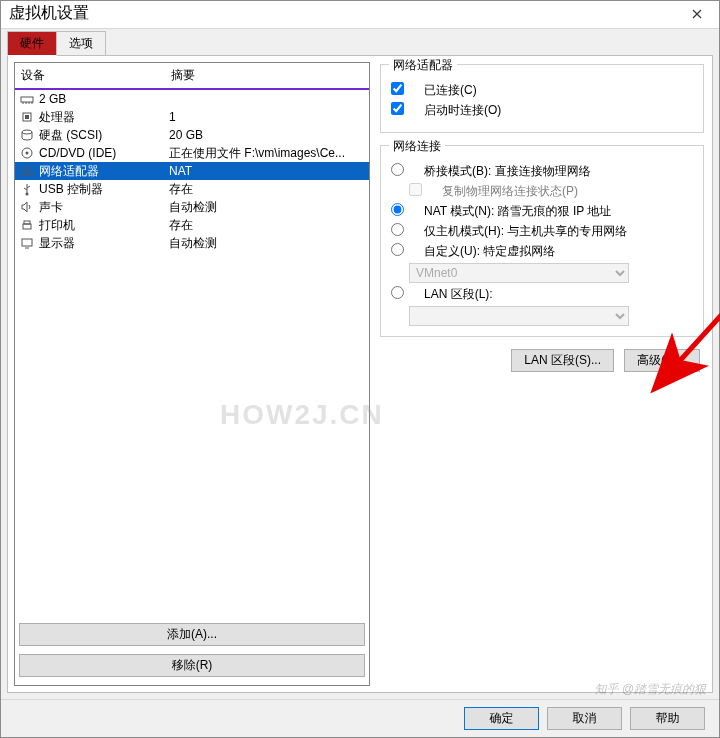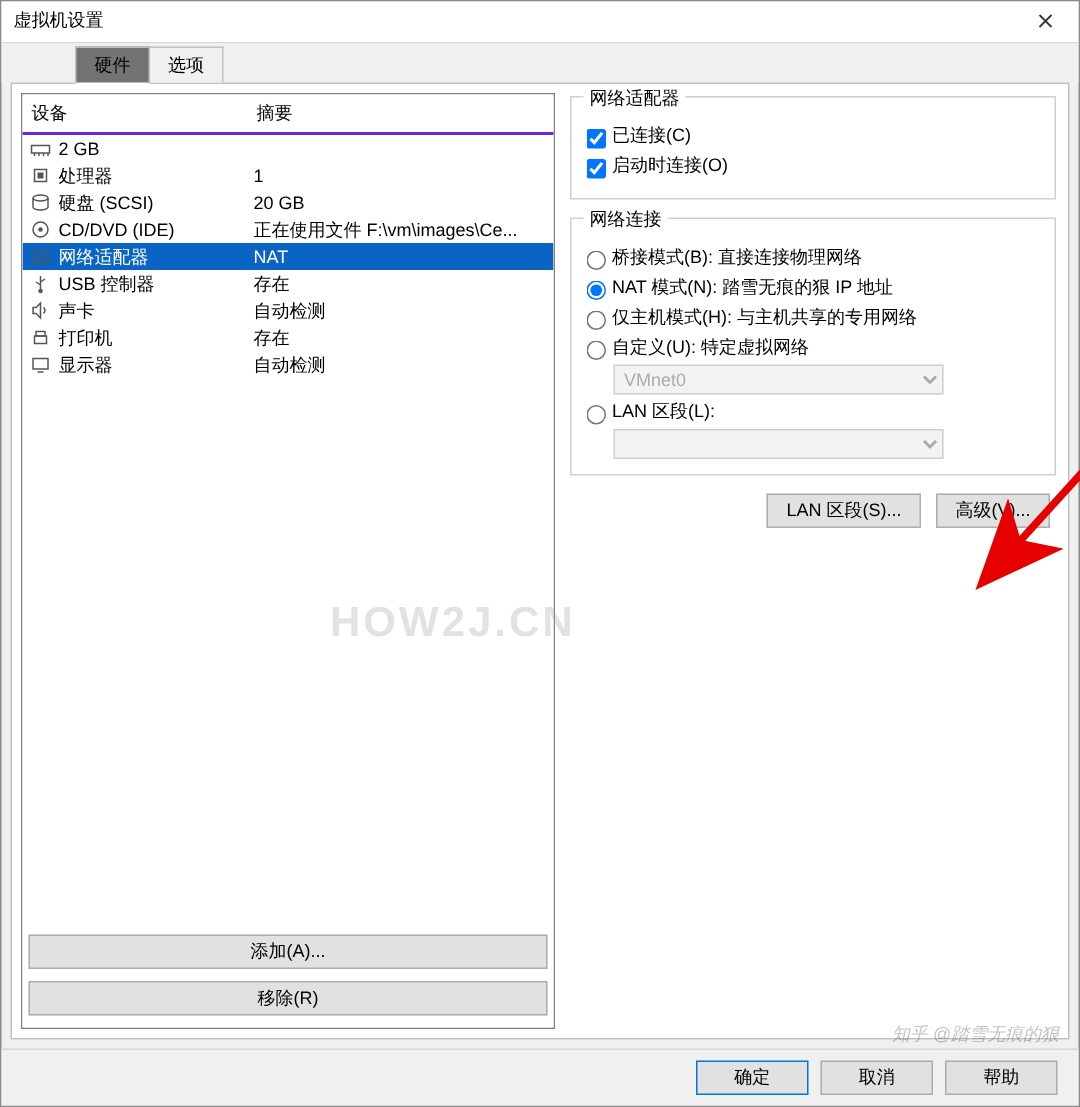--- a/index.html
+++ b/index.html
@@ -1,27 +1,27 @@
 <!DOCTYPE html>
 <html><head>
 <meta charset="utf-8">
 <style>
   * { box-sizing: border-box; font-family: "Microsoft YaHei", "Segoe UI", Tahoma, sans-serif; }
   body { margin: 0; background: #fff; width: 720px; height: 738px; overflow: hidden; position: relative; }
   .window { width: 720px; height: 738px; display: flex; flex-direction: column; border: 1px solid #8a8a8a; background: #f0f0f0; }
 
   
-  .titlebar { height: 28px; display: flex; align-items: center; padding: 0 0 2px 8px; background: #fff; border-bottom: 1px solid #d8d8d8; font-size: 12px; }
+  .titlebar { height: 28px; display: flex; align-items: center; padding: 0 0 2px 8px; background: #fff; border-bottom: 1px solid #d8d8d8; font-size: 16px; }
   .titlebar .title { flex: 1; }
   .close-btn { width: 45px; height: 28px; display: flex; align-items: center; justify-content: center; font-size: 14px; cursor: pointer; }
 
   
   .tabstrip { display: flex; align-items: flex-end; height: 26px; padding: 4px 6px 0 6px; background: #f0f0f0; }
   .tab { padding: 3px 12px; font-size: 12px; border: 1px solid #bfbfbf; border-bottom: none; background: #f0f0f0; margin-right: -1px; position: relative; cursor: pointer; }
-  .tab.active { background: #737373; z-index: 2; border-bottom: 1px solid #fff; margin-bottom: -1px; margin-left: 43px; }
+  .tab.active { background: #b91c1c; z-index: 2; border-bottom: 1px solid #fff; margin-bottom: -1px; }
   .tab-panel { flex: 1; border: 1px solid #bfbfbf; background: #fff; margin: 0 6px 6px 6px; padding: 6px; display: flex; gap: 8px; }
 
   
   .left-pane { width: 356px; display: flex; flex-direction: column; border: 1px solid #828282; }
   .list-header { display: flex; font-size: 12px; background: #fff; border-bottom: 2px solid #6d28d9; }
   .list-header .col { padding: 4px 6px; }
   .col-dev { width: 150px; }
   .col-sum { flex: 1; }
   .hw-list { flex: 1; overflow: auto; font-size: 12px; background: #fff; }
   .hw-row { display: flex; align-items: center; height: 18px; padding: 0 4px; cursor: pointer; }
@@ -29,21 +29,21 @@
   .hw-row .ico { width: 16px; height: 16px; margin-right: 4px; flex: 0 0 16px; display: inline-flex; align-items: center; justify-content: center; }
   .hw-row .name { width: 130px; white-space: nowrap; overflow: hidden; text-overflow: ellipsis; }
   .hw-row .summ { flex: 1; white-space: nowrap; overflow: hidden; text-overflow: ellipsis; }
   .left-buttons { display: flex; justify-content: flex-end; gap: 8px; padding: 8px 4px; background: #fff; flex-direction: column; }
   .btn { padding: 2px 12px; font-size: 12px; background: #e1e1e1; border: 1px solid #adadad; cursor: pointer; min-width: 75px; text-align: center; }
 
   
   .right-pane { flex: 1; display: flex; flex-direction: column; gap: 12px; padding: 2px; }
   .groupbox { border: 1px solid #d0d0d0; position: relative; padding: 14px 10px 10px 10px; font-size: 12px; }
   .groupbox .legend { position: absolute; top: -8px; left: 8px; background: #fff; padding: 0 4px; }
-  .chk-row, .rad-row { display: flex; align-items: flex-end; gap: 0; margin: 3px 0; }
+  .chk-row, .rad-row { display: flex; align-items: flex-start; gap: 16px; margin: 3px 0; }
   .chk-row input, .rad-row input { margin: 0 4px 0 0; }
   .sub-indent { margin-left: 18px; color: #808080; }
   select.disabled { width: 220px; background: #eee; color: #888; border: 1px solid #bbb; font-size: 12px; padding: 1px 2px; }
 
   .right-buttons { display: flex; justify-content: flex-end; gap: 10px; margin-top: auto; padding: 0 4px 0 0; position: relative; }
 
   
   .dlg-footer { height: 38px; display: flex; align-items: center; justify-content: flex-end; gap: 8px; padding: 0 14px; background: #f0f0f0; border-top: 1px solid #d8d8d8; }
 
   
@@ -195,20 +195,24 @@
         </label>
       </div>
 
       <div class="groupbox" style="position:relative">
         <div class="legend">网络连接</div>
 
         <label class="rad-row">
           <input type="radio" name="net" style="">
           <span>桥接模式(B): 直接连接物理网络</span>
         </label>
+        <label class="chk-row sub-indent">
+          <input type="checkbox" disabled="" style="">
+          <span>复制物理网络连接状态(P)</span>
+        </label>
 
         <label class="rad-row">
           <input type="radio" name="net" checked="" style="">
           <span>NAT 模式(N): 踏雪无痕的狠 IP 地址</span>
         </label>
 
         <label class="rad-row">
           <input type="radio" name="net" style="">
           <span>仅主机模式(H): 与主机共享的专用网络</span>
         </label>

